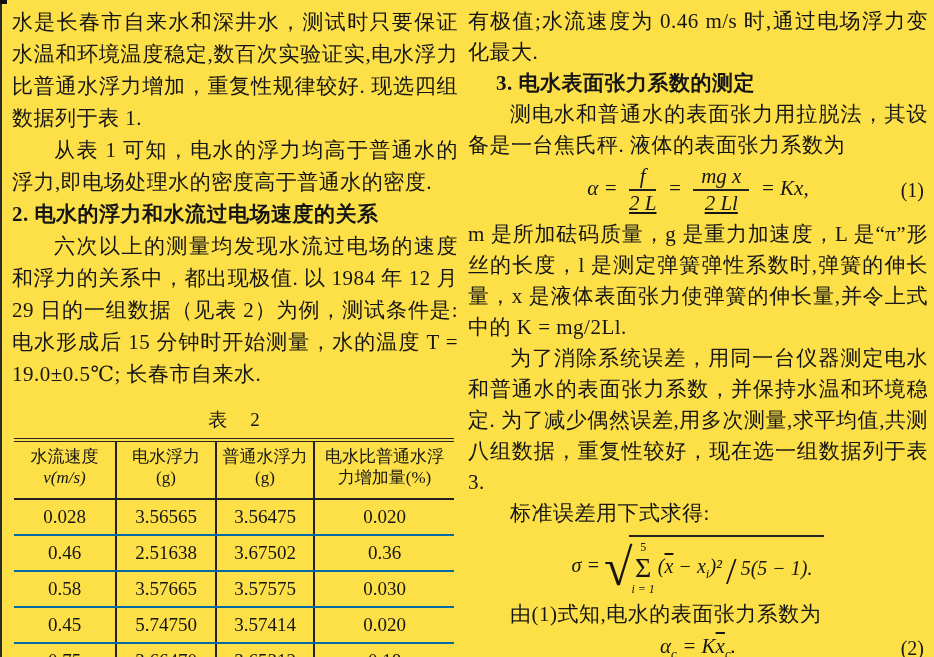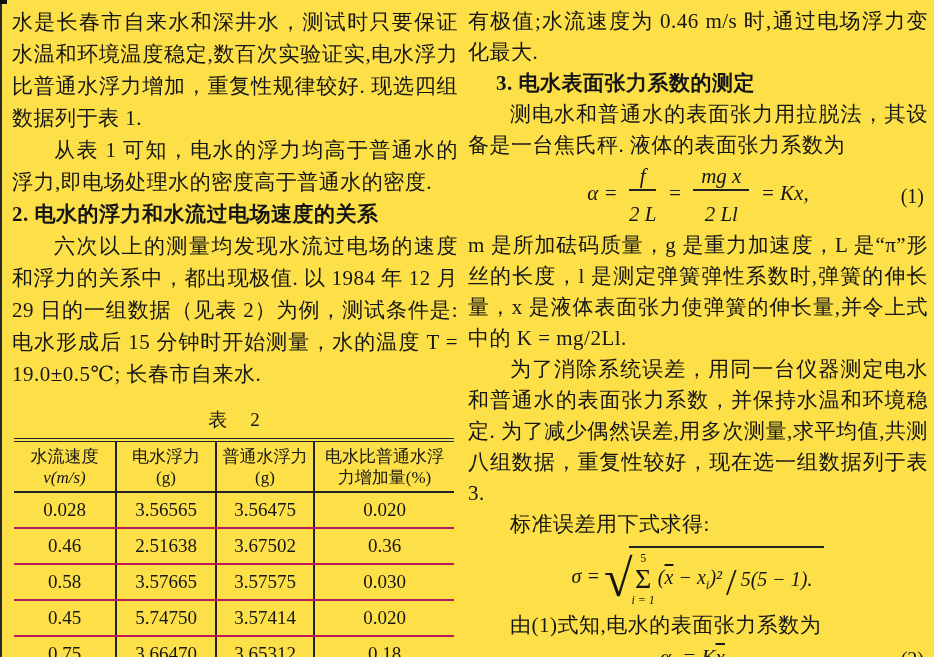--- a/index.html
+++ b/index.html
@@ -27,31 +27,31 @@
 
   
   .tbl-title { text-align:center; font-size:19px; margin:17px 0 5px; letter-spacing:2px; }
   table.t2 { border-collapse:collapse; table-layout:fixed; width:440px; margin-left:2px; }
   .t2 col.c1 { width:102px; } .t2 col.c2 { width:100px; }
   .t2 col.c3 { width:98px; }  .t2 col.c4 { width:140px; }
   .t2 th, .t2 td { text-align:center; padding:0; }
   .t2 th + th, .t2 td + td { border-left:2px solid #222;border-radius:16px; }
   .t2 thead th {
     border-top:4px double #222; border-bottom:2px solid #222;
-    font-weight:normal; font-size:17px; line-height:21px; padding:4px 0 3px;
+    font-weight:normal; font-size:17px; line-height:21px; padding:4px 0 10px;
   }
-  .t2 tbody td { border-bottom:2px solid #be185d; font-size:19px; height:34px; }
+  .t2 tbody td { border-bottom:2px solid #0369a1; font-size:19px; height:34px; }
   .t2 tbody tr:last-child td { border-bottom:3px solid #222; }
 
   
   .equation { position:relative; text-align:center; font-style:italic; font-size:21px; margin:4px 0; }
   .eq-label { position:absolute; right:4px; top:50%; transform:translateY(-50%); font-style:normal; font-size:20px; }
   .frac { display:inline-block; vertical-align:middle; text-align:center; margin:0 6px; line-height:1.1; }
   .frac .fnum { display:block; border-bottom:2px solid #222; padding:0 8px 1px; }
-  .frac .fden { display:block; padding-top:12px; }
+  .frac .fden { display:block; padding-top:1px;text-decoration:underline; }
   sub { font-size:13px; }
   .bar { text-decoration:overline; }
 
   .sigma-eq { display:flex; align-items:center; justify-content:center; font-style:italic; font-size:20px; margin:6px 0 4px; position:relative; }
   .sigma-lhs { margin-right:4px; }
   .sqrt-sym { font-style:normal; font-size:52px; line-height:0.85; transform:translateY(3px); }
   .sqrt-body { border-top:2px solid #222; display:inline-flex; align-items:center; gap:3px; padding:4px 12px 0 2px; margin-left:-3px; }
   .sum-block { display:inline-flex; flex-direction:column; align-items:center; line-height:1; }
   .sum-upper { font-size:12px; font-style:normal; }
   .sum-sign  { font-size:28px; font-style:normal; margin:1px 0; }

